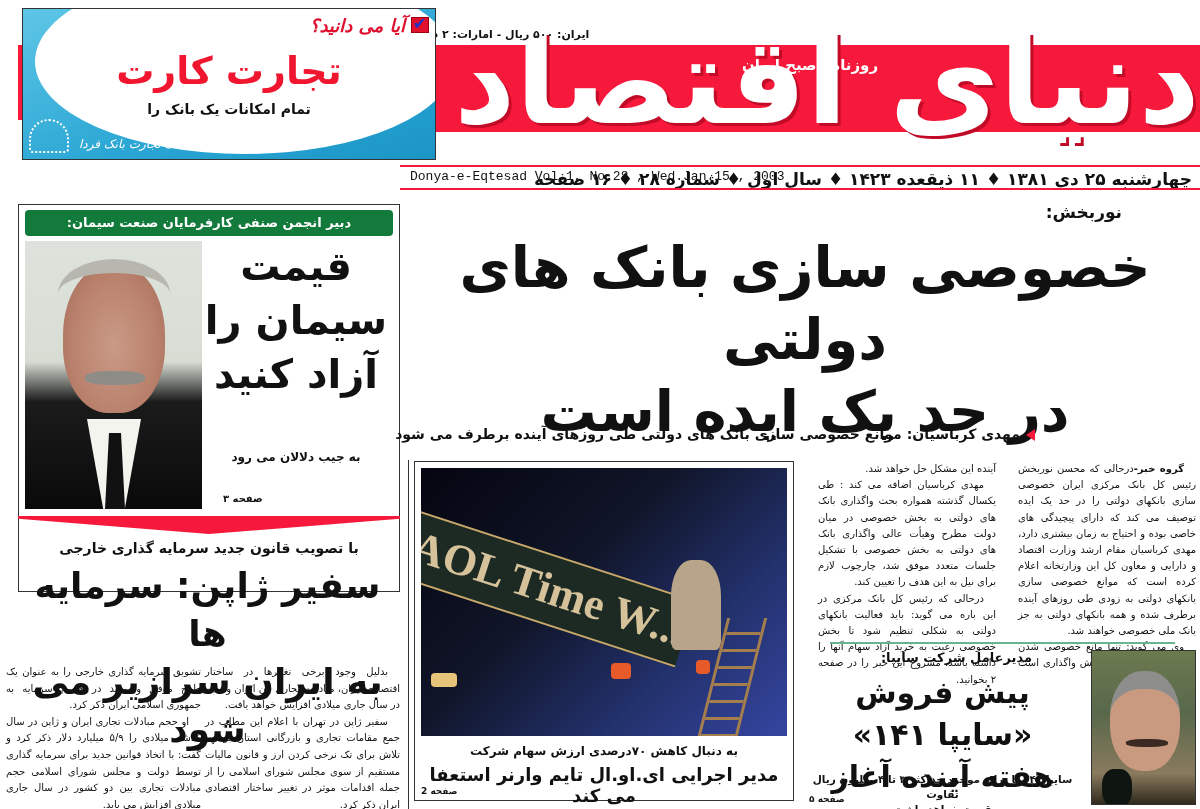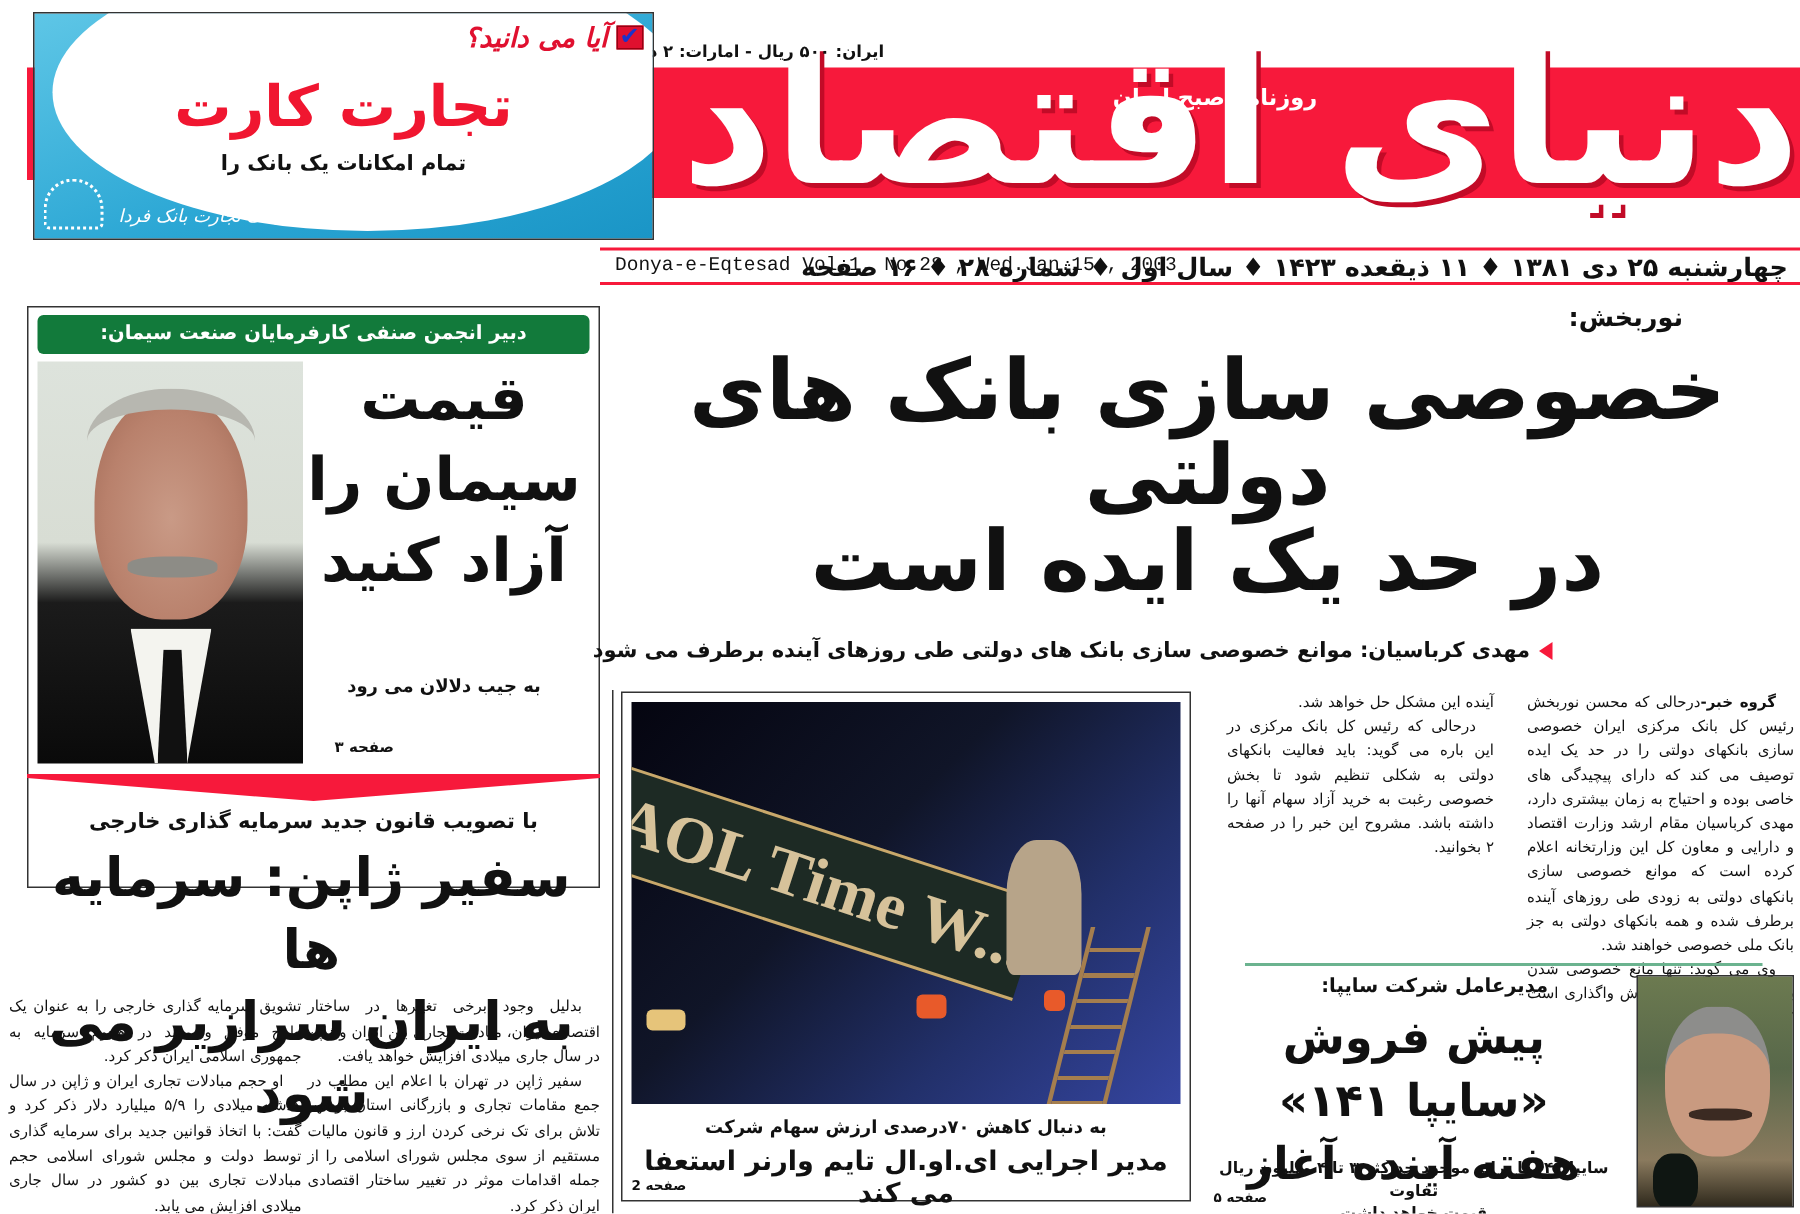--- a/index.html
+++ b/index.html
@@ -76,21 +76,21 @@
   .japan-col { position: absolute; top: 664px; width: 195px; font-size: 10px; line-height: 16.6px; text-align: justify; }
   .japan-col.right { left: 205px; }
   .japan-col.left { left: 6px; }
   .japan-col p { text-indent: 12px; }
 
   .vrule-mid { position: absolute; left: 408px; top: 460px; width: 1px; height: 349px; background: #333; }
 
   
   .main-kicker { position: absolute; right: 78px; top: 202px; font-weight: bold; font-size: 17px; }
   .main-headline { position: absolute; left: 410px; top: 232px; width: 790px; text-align: center;
-    font-weight: bold; font-size: 56px; line-height: 57px; }
+    font-weight: bold; font-size: 56px; line-height: 72px; }
   .main-deck { position: absolute; right: 165px; top: 426px; font-weight: bold; font-size: 14px; }
   .deck-marker { display: inline-block; width: 0; height: 0; border-top: 6px solid transparent; border-bottom: 6px solid transparent;
     border-right: 9px solid #f7193b; margin-left: 6px; vertical-align: middle; }
 
   
   .aol-box { position: absolute; left: 414px; top: 461px; width: 380px; height: 340px; border: 1px solid #333; }
   .aol-photo { position: absolute; left: 6px; top: 6px; width: 366px; height: 268px;
     background: linear-gradient(135deg, #050510 0%, #101528 40%, #22306a 70%, #3545a0 100%); overflow: hidden; }
   .aol-sign { position: absolute; left: -10px; top: 40px; width: 300px; height: 70px;
     transform: rotate(18deg); transform-origin: left top;
@@ -210,20 +210,21 @@
   <div class="aol-caption2">مدیر اجرایی ای.او.ال تایم وارنر استعفا می کند</div>
   <div class="aol-page">صفحه 2</div>
 </div>
 
 <div class="story-col right">
   <p><span class="byline">گروه خبر-</span><span>درحالی که محسن نوربخش رئیس کل بانک مرکزی ایران خصوصی سازی بانکهای دولتی را در حد یک ایده توصیف می کند که دارای پیچیدگی های خاصی بوده و احتیاج به زمان بیشتری دارد، مهدی کرباسیان مقام ارشد وزارت اقتصاد و دارایی و معاون کل این وزارتخانه اعلام کرده است که موانع خصوصی سازی بانکهای دولتی به زودی طی روزهای آینده برطرف شده و همه بانکهای دولتی به جز بانک ملی خصوصی خواهند شد.</span></p>
   <p>وی می گوید: تنها مانع خصوصی شدن بانک های دولتی تعیین روش واگذاری است که طی روزهای</p>
 </div>
 <div class="story-col left">
   <p class="noindent">آینده این مشکل حل خواهد شد.</p>
+  <p>مهدی کرباسیان اضافه می کند : طی یکسال گذشته همواره بحث واگذاری بانک های دولتی به بخش خصوصی در میان دولت مطرح وهیأت عالی واگذاری بانک های دولتی به بخش خصوصی با تشکیل جلسات متعدد موفق شد، چارچوب لازم برای نیل به این هدف را تعیین کند.</p>
   <p>درحالی که رئیس کل بانک مرکزی در این باره می گوید: باید فعالیت بانکهای دولتی به شکلی تنظیم شود تا بخش خصوصی رغبت به خرید آزاد سهام آنها را داشته باشد. مشروح این خبر را در صفحه ۲ بخوانید.</p>
 </div>
 <div class="green-rule"></div>
 
 <div class="saipa-kicker">مدیرعامل شرکت سایپا:</div>
 <div class="saipa-headline">
   <div>پیش فروش «سایپا ۱۴۱»</div>
   <div>هفته آینده آغاز می شود</div>
 </div>
 <div class="saipa-sub">

